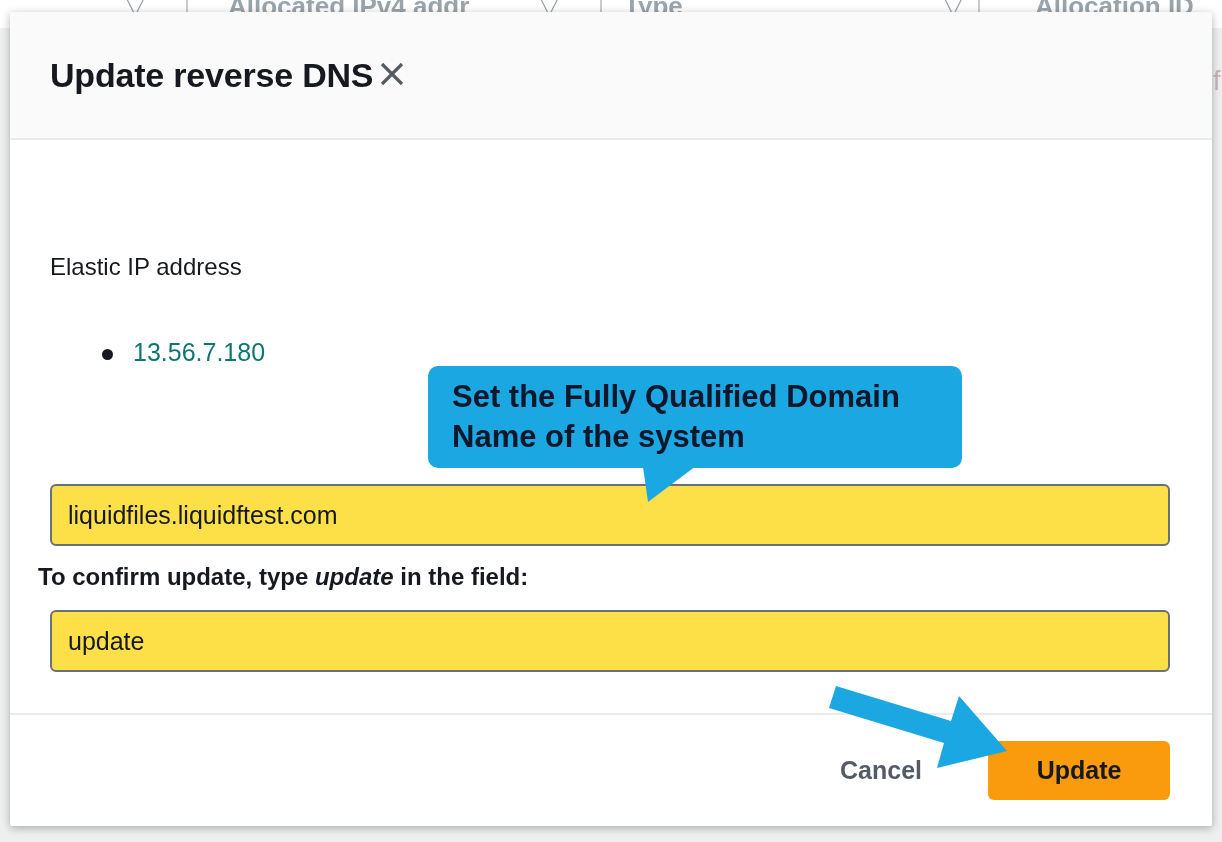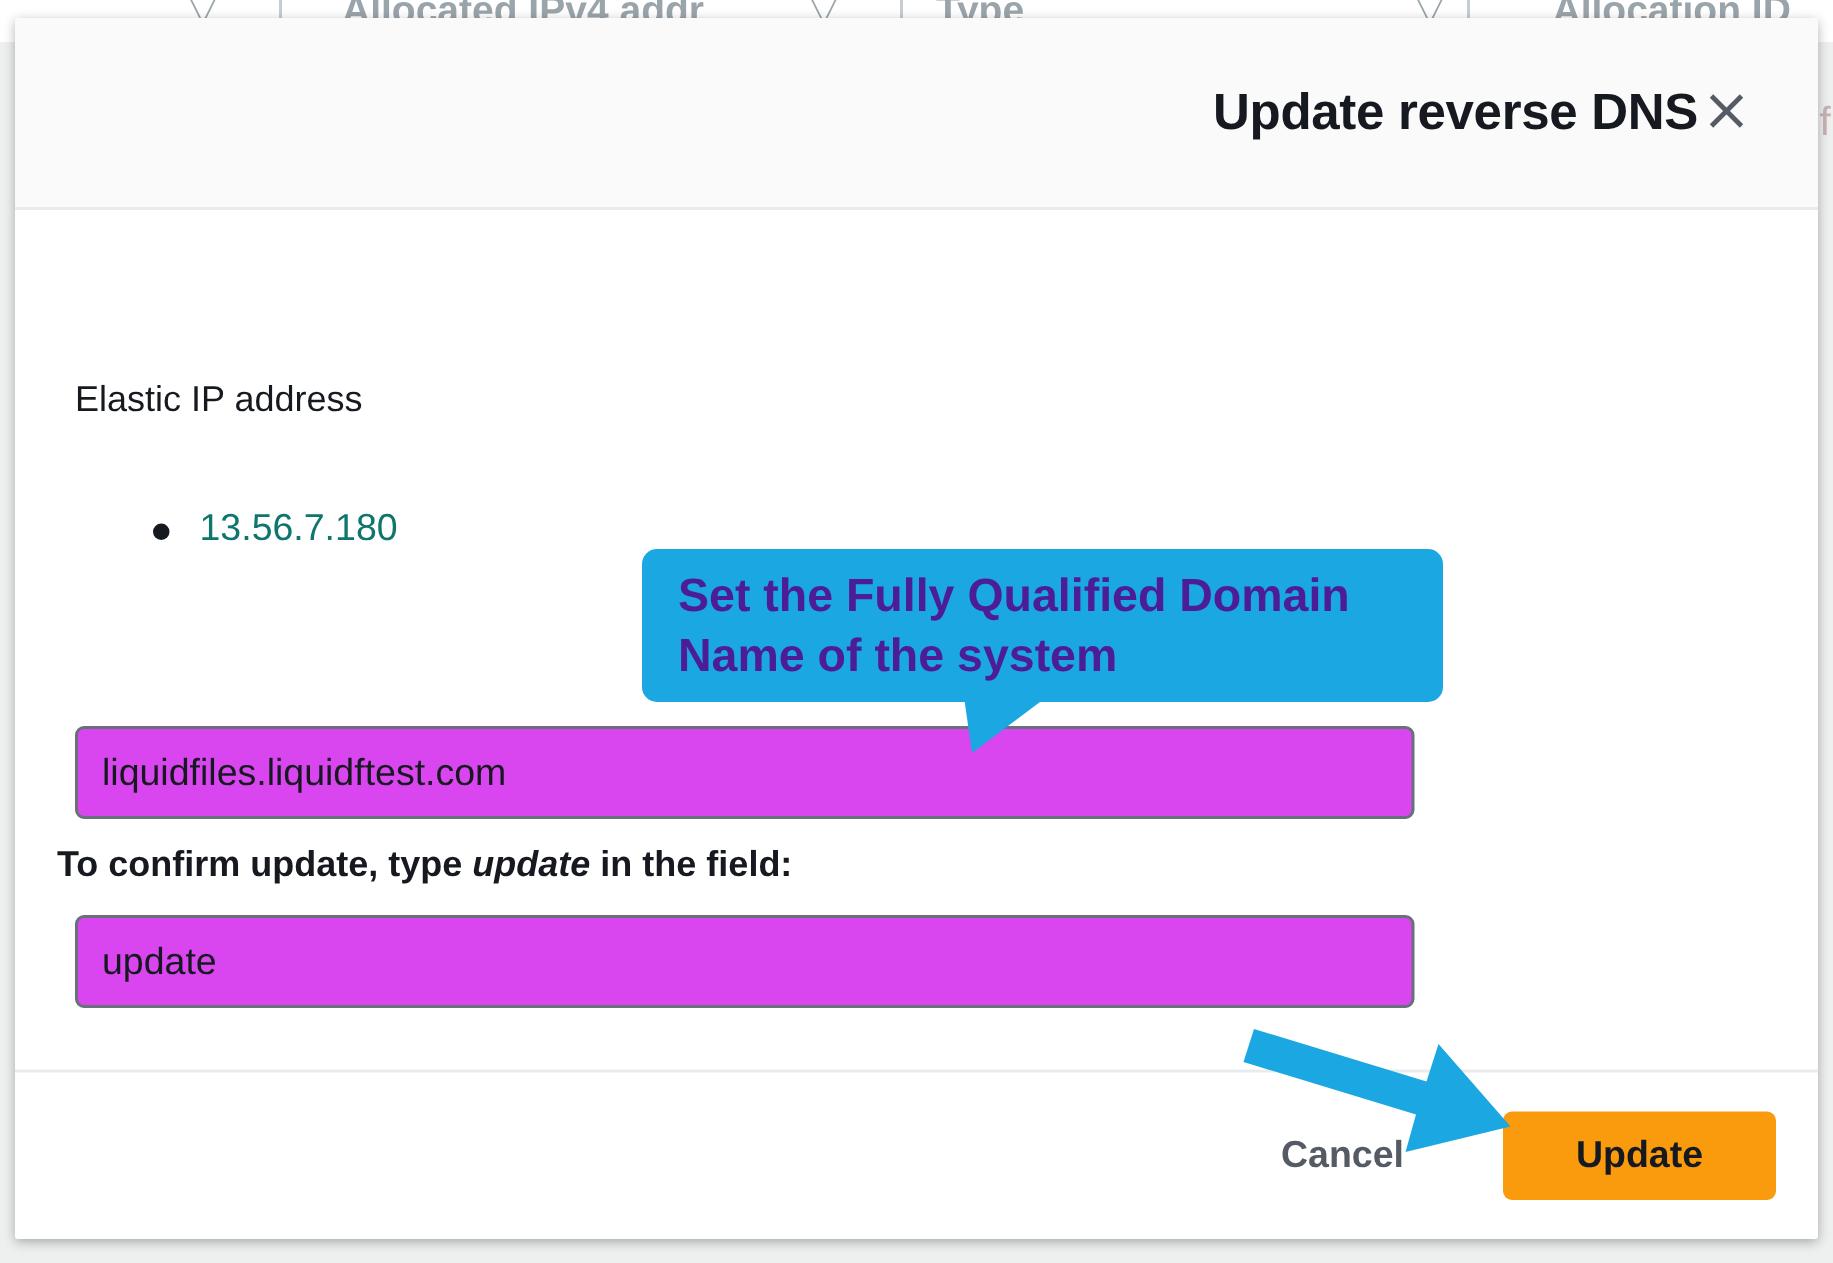--- a/index.html
+++ b/index.html
@@ -6,53 +6,53 @@
     font-family:"Liberation Sans","DejaVu Sans",sans-serif;background:#eef0f0;}
   .bg-strip{position:absolute;top:0;left:0;width:1222px;height:28px;background:#ffffff;z-index:1;overflow:visible;}
   .bg-col{position:absolute;top:-9px;font-size:26px;font-weight:700;color:#9aa4ab;white-space:nowrap;}
   .bg-funnel{position:absolute;top:-8px;font-size:24px;color:#9aa4ab;}
   .bg-sep{position:absolute;top:0;width:2px;height:14px;background:#c6cdd1;}
   .bg-frag{position:absolute;left:1213px;top:66px;font-size:27px;color:#c9b2b2;z-index:1;}
 
   .modal{position:absolute;left:10px;top:12px;width:1202px;height:814px;background:#ffffff;
     border-radius:2px;box-shadow:0 2px 8px rgba(0,0,0,0.30);z-index:10;}
   .modal-header{position:absolute;top:0;left:0;right:0;height:128px;background:#fafafa;
-    border-bottom:2px solid #e9ebed;display:flex;align-items:center;justify-content:flex-end;
+    border-bottom:2px solid #e9ebed;display:flex;align-items:center;justify-content:flex-start;
     padding:0 42px 0 40px;box-sizing:border-box;border-radius:2px 2px 0 0;}
   .modal-title{font-size:34px;font-weight:700;color:#16191f;letter-spacing:-0.2px;}
   .close-btn{background:none;border:none;cursor:pointer;padding:4px;display:flex;}
 
   .desc{position:absolute;left:40px;top:168px;font-size:24px;color:#16191f;white-space:nowrap;}
   .learn-more{color:#0073bb;text-decoration:underline;margin-left:9px;cursor:pointer;}
   .ext-icon{vertical-align:-5px;margin-left:3px;}
 
   .field-label{position:absolute;left:40px;font-size:24px;color:#16191f;white-space:nowrap;}
   .lbl-eip{top:241px;}
   .bullet-row{position:absolute;top:326px;left:0;height:30px;}
   .bullet-dot{position:absolute;left:92px;top:11px;width:11px;height:11px;border-radius:50%;background:#16191f;}
   .bullet-text{position:absolute;left:123px;top:0;font-size:25px;color:#0f766e;white-space:nowrap;}
   .lbl-rdns{top:431px;}
 
-  .text-input{position:absolute;left:40px;width:893px;height:62px;box-sizing:border-box;
+  .text-input{position:absolute;left:40px;width:1120px;height:62px;box-sizing:border-box;
     border:2px solid #687078;border-radius:6px;font-size:25px;color:#16191f;padding:0 0 0 16px;
-    font-family:"Liberation Sans","DejaVu Sans",sans-serif;background:#d946ef;outline:none;}
+    font-family:"Liberation Sans","DejaVu Sans",sans-serif;background:#fde047;outline:none;}
   .inp-rdns{top:472px;}
   .inp-confirm{top:598px;}
   .confirm-line{position:absolute;left:28px;top:551px;font-size:24px;color:#16191f;white-space:nowrap;font-weight:bold;}
   .confirm-line .kw{font-style:italic;}
 
   .modal-footer{position:absolute;left:0;right:0;top:701px;bottom:0;border-top:2px solid #e9ebed;
-    display:flex;align-items:center;justify-content:flex-end;padding-right:28px;box-sizing:border-box;}
+    display:flex;align-items:center;justify-content:flex-end;padding-right:42px;box-sizing:border-box;}
   .cancel-btn{background:none;border:none;font-size:25px;font-weight:700;color:#545b64;
     margin-right:60px;cursor:pointer;font-family:inherit;}
   .update-btn{width:182px;height:59px;background:#f99b0d;border:none;border-radius:6px;
     font-size:25px;font-weight:700;color:#16191f;cursor:pointer;font-family:inherit;}
 
   .callout{position:absolute;left:428px;top:366px;width:534px;height:102px;box-sizing:border-box;
-    background:#1ba7e2;border-radius:10px;color:#4c1d95;font-size:31px;font-weight:700;
+    background:#1ba7e2;border-radius:10px;color:#0f172a;font-size:31px;font-weight:700;
     line-height:40px;padding:11px 10px 11px 24px;z-index:40;}
   .anno-svg{position:absolute;left:0;top:0;z-index:39;pointer-events:none;}
 </style>
 </head>
 <body>
 
 <div class="bg-strip">
   <span class="bg-funnel" style="left:126px">▽</span>
   <span class="bg-sep" style="left:186px"></span>
   <span class="bg-col" style="left:228px">Allocated IPv4 addr</span>

